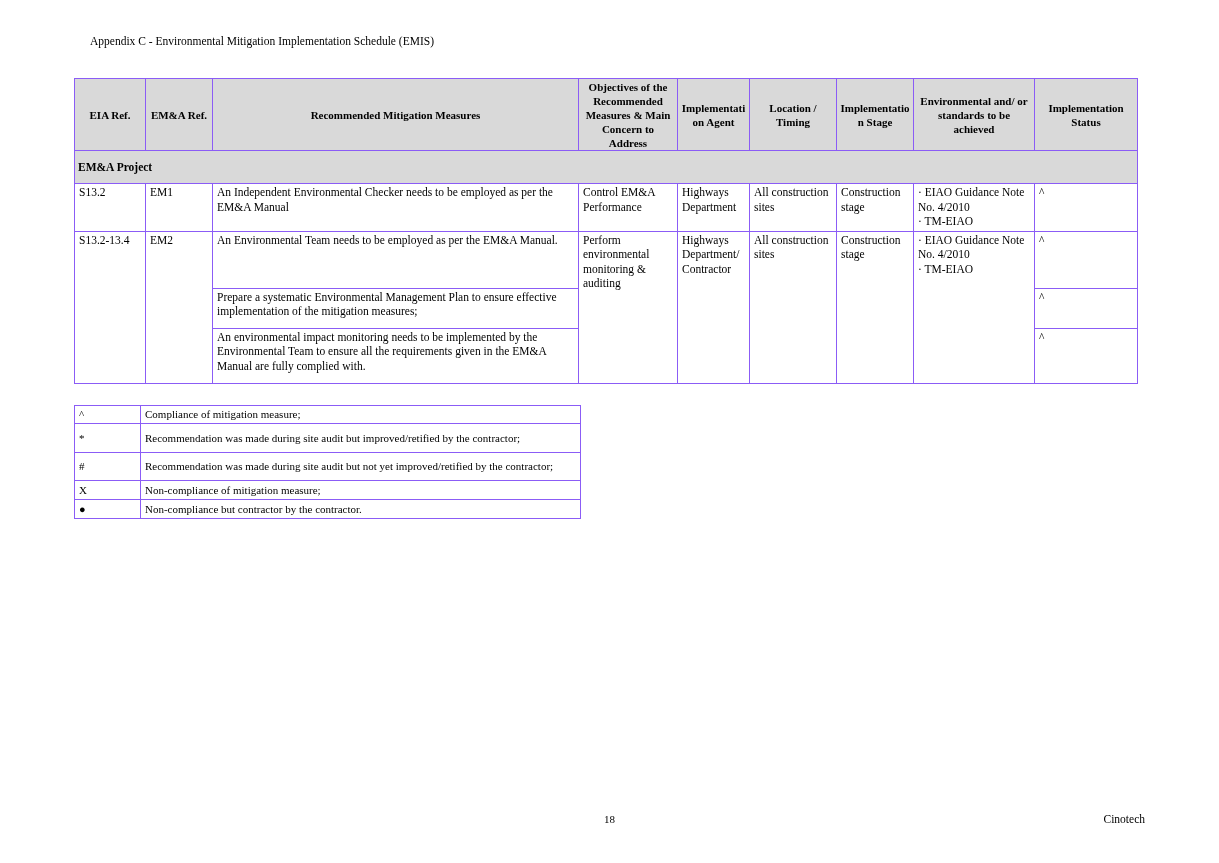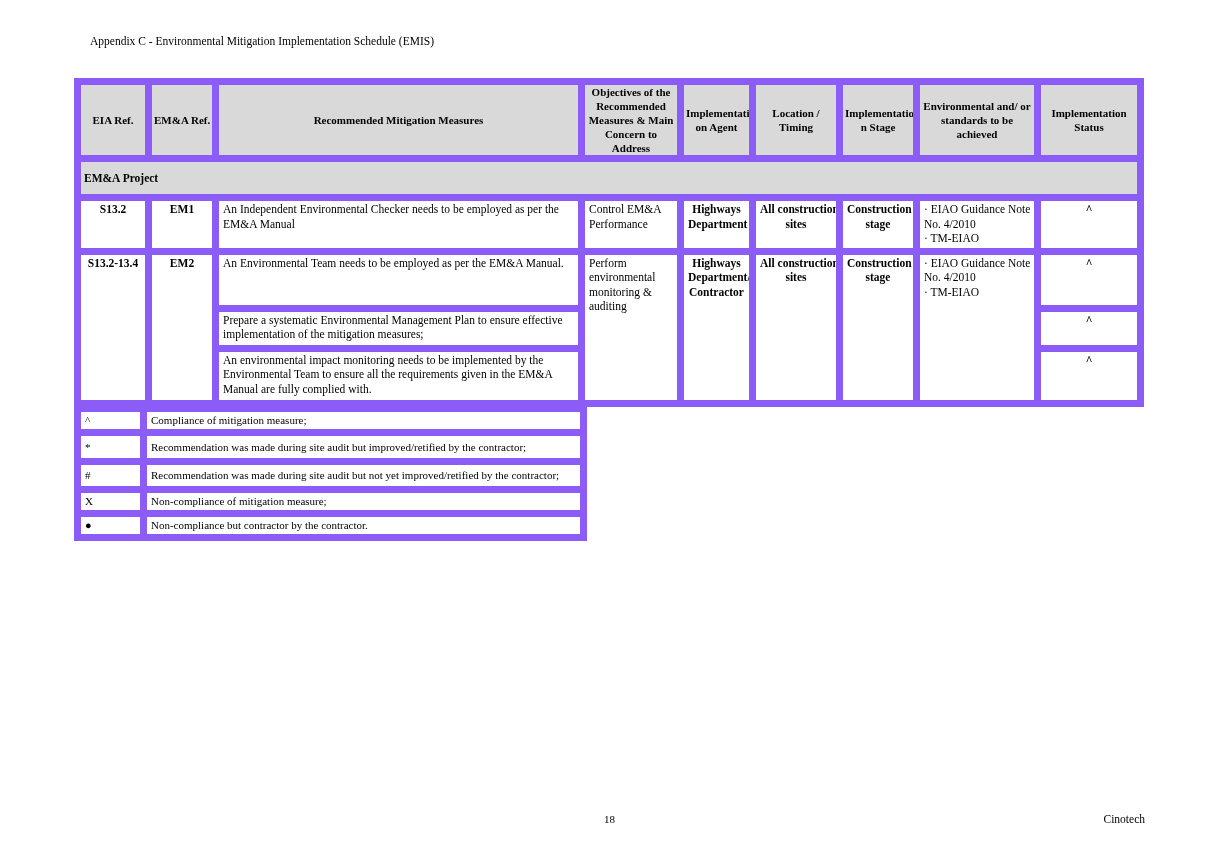--- a/index.html
+++ b/index.html
@@ -11,37 +11,37 @@
     color:#000;
     overflow:hidden;
   }
   .doc-title {
     position:absolute; left:74px; top:34px;
     font-size:11.5px; line-height:14px;margin-left:16px;
   }
   table { border-collapse:collapse; table-layout:fixed; position:absolute; }
   .main-table { left:74px; top:78px; width:1063px; }
   .main-table th, .main-table td,
-  .remarks-table td { border:7px solid #8b5cf6; overflow:hidden; }
+  .remarks-table td { border:1px solid #8b5cf6; overflow:hidden; }
   .main-table th {
     background:#d9d9d9;
     font-weight:bold; font-size:11px; line-height:14px;
     text-align:center; vertical-align:middle;
     white-space:pre; padding:0 2px;
   }
   .main-table td {
     font-size:11.5px; line-height:14.5px;
     vertical-align:top; padding:1px 4px 2px 4px;
     background:#fff;
   }
   .section-row td {
     background:#d9d9d9; font-weight:bold;
     font-size:11.5px; line-height:12px; padding:10px 3px;
   }
-  .center { text-align:center;font-weight:bold; }
+  .center { text-align:left; }
   .pre { white-space:pre; }
   .h-header  { height:72px; }
   .h-section { height:14px; }
   .h-em1  { height:47px; }
   .h-em2a { height:57px; }
   .h-em2b { height:40px; }
   .h-em2c { height:55px; }
 
   .remarks-table { left:74px; top:405px; width:506px; }
   .remarks-table td {

